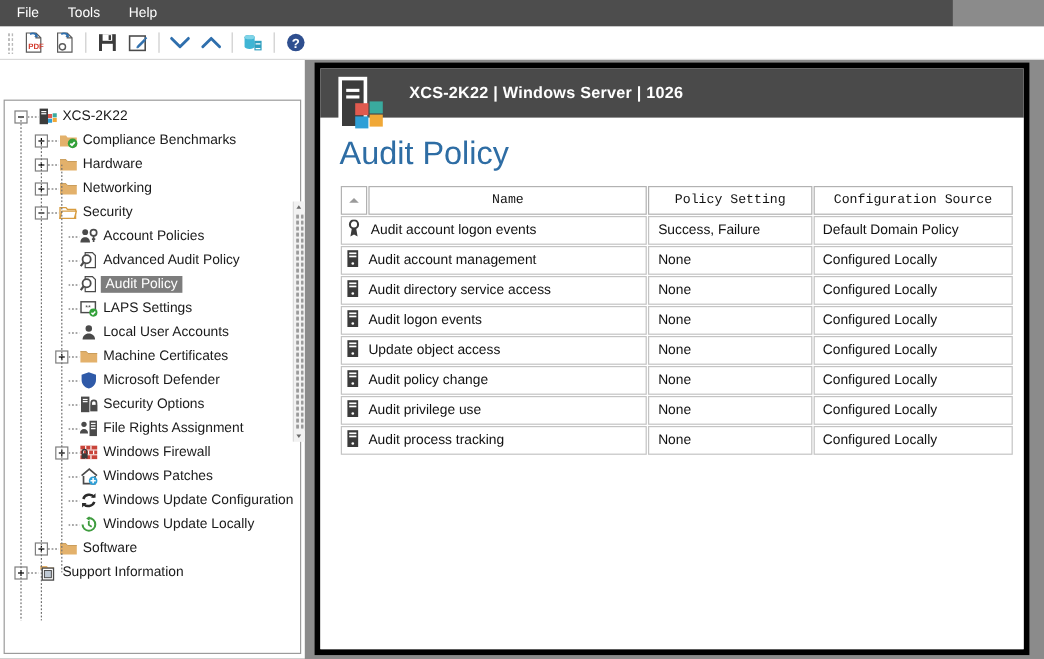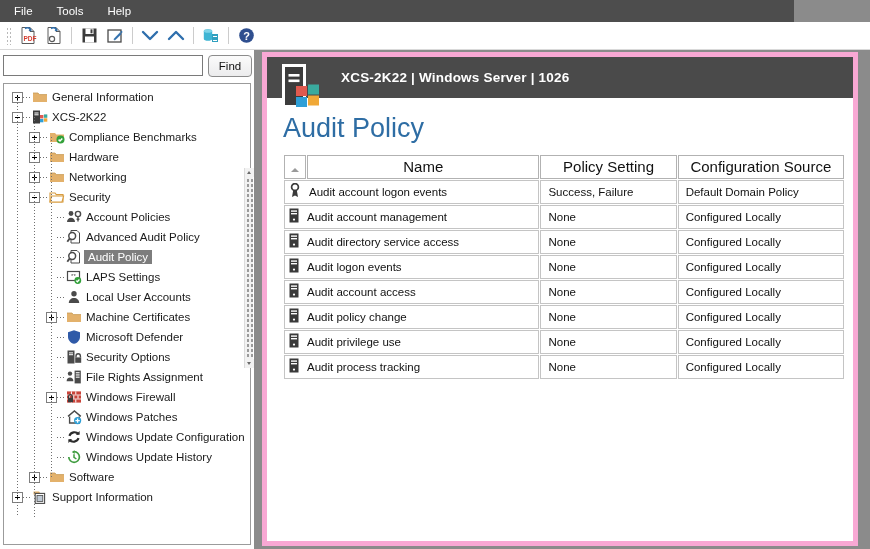--- a/index.html
+++ b/index.html
@@ -79,39 +79,39 @@
   .vs-up i { top: 3px; border-left: 2.5px solid transparent; border-right: 2.5px solid transparent;
     border-bottom: 3px solid #6a6a6a; }
   .vs-dn i { top: 3px; border-left: 2.5px solid transparent; border-right: 2.5px solid transparent;
     border-top: 3px solid #6a6a6a; }
   .vs-thumb { position: absolute; left: 1px; top: 10px; width: 7px; height: 180px;
     background-image: radial-gradient(#9a9a9a 45%, transparent 47%);
     background-size: 4px 5px; background-color: #f2f2f2; }
 
   
   .rightwrap { position: absolute; left: 262px; top: 52px; width: 596px; height: 494px;
-    background: #ffffff; border: 5px solid #f9a8d4; }
+    background: #ffffff; border: 5px solid #000000; }
   .panel-header { position: relative; height: 41px; background: #4a4a4a;
     display: flex; align-items: center; }
   .panel-header .htitle { color: #ffffff; font-size: 13.5px; font-weight: bold;
     margin-left: 74px; letter-spacing: .2px; }
   .hdr-logo { position: absolute; left: 14px; top: 6px; width: 42px; height: 52px; }
 
   .panel-body { padding: 16px 0 0 16px; background: #ffffff; height: 443px; }
   .page-title { color: #2e6da4; font-size: 27px; font-weight: normal;
     margin: 0 0 10px 0; line-height: 1.1; }
   .page-desc { color: #333333; font-size: 12px; line-height: 1.45; max-width: 525px;
     margin: 0 0 16px 0; }
 
   
   table.grid { border-collapse: separate; border-spacing: 1px; width: 562px;
     background: #ffffff; }
   table.grid th { background: #ffffff; border: 1px solid #b2b2b2;
-    font-size: 15px; font-weight: normal; color: #111; height: 24px;
-    text-align: center; }
+    font-size: 11px; font-weight: normal; color: #111; height: 24px;
+    text-align: center; font-family: Liberation Mono, monospace; }
   table.grid td { background: #ffffff; border: 1px solid #c4c4c4;
     font-size: 11.5px; color: #111; height: 24px; padding: 0 7px; }
   table.grid td.c-name { padding-left: 4px; }
   .cellflex { display: flex; align-items: center; gap: 8px; }
   .sort-th { width: 22px; }
   .sort-arrow { display: inline-block; width: 0; height: 0;
     border-left: 4px solid transparent; border-right: 4px solid transparent;
     border-bottom: 4px solid #9a9a9a; }
   .col-name { width: 232px; }
   .col-policy { width: 136px; }
@@ -199,38 +199,22 @@
 
     <div class="tb-btn">
       <svg width="17" height="17" viewBox="0 0 17 17">
         <circle cx="8.5" cy="8.5" r="7.3" fill="#2f4f8f"></circle>
         <text x="8.5" y="12.6" text-anchor="middle" font-family="Liberation Sans, sans-serif" font-size="11" font-weight="bold" fill="#ffffff">?</text>
       </svg>
     </div>
   </div>
 
   <div class="leftpane">
-    <div class="findbar">
-      <input class="find-input" type="text" id="find-input" placeholder="" style="">
-      <button class="find-btn">Find</button>
-    </div>
     <div class="treebox">
       <div class="tree" id="tree">
-          <div class="trow">
-            <div style="width: 8px; flex: 0 0 auto;"></div>
-            <div class="twist plus"></div>
-            <div class="dots"></div>
-            <span style="display: inline-flex;">
-              <svg class="ico" viewBox="0 0 16 16">
-                <path d="M1 4h5l1.3 1.6H15V13H1z" fill="#e3b16b"></path>
-                <path d="M1 4h5l1.3 1.6H15" fill="none" stroke="#c79a56" stroke-width=".8"></path>
-              </svg>
-            </span>
-            <span class="tlabel">General Information</span>
-          </div>
           <div class="trow">
             <div style="width: 8px; flex: 0 0 auto;"></div>
             <div class="twist"></div>
             <div class="dots"></div>
             <span style="display: inline-flex;">
               <svg class="ico" viewBox="0 0 16 16">
                 <rect x="1" y="1.5" width="7" height="13" fill="#3c3c3c"></rect>
                 <rect x="2.4" y="3.5" width="4.2" height="1" fill="#fff"></rect>
                 <rect x="2.4" y="5.3" width="4.2" height="1" fill="#fff"></rect>
                 <rect x="8" y="6" width="3.4" height="3.4" fill="#e05a4f"></rect>
@@ -458,21 +442,21 @@
             <div style="width: 42px; flex: 0 0 auto;"></div>
             <div class="twist-spacer"></div>
             <div class="dots"></div>
             <span style="display: inline-flex;">
               <svg class="ico" viewBox="0 0 16 16">
                 <path d="M2.8 8a5.3 5.3 0 105.3-5.3" fill="none" stroke="#3f9c3f" stroke-width="1.7"></path>
                 <path d="M8.5 1.2L5.8 3.1l2.9 1.9z" fill="#3f9c3f"></path>
                 <path d="M8 5.2V8.4l2.4 1.6" fill="none" stroke="#3f9c3f" stroke-width="1.5"></path>
               </svg>
             </span>
-            <span class="tlabel">Windows Update History</span>
+            <span class="tlabel">Windows Update Locally</span>
           </div>
           <div class="trow">
             <div style="width: 25px; flex: 0 0 auto;"></div>
             <div class="twist plus"></div>
             <div class="dots"></div>
             <span style="display: inline-flex;">
               <svg class="ico" viewBox="0 0 16 16">
                 <path d="M1 4h5l1.3 1.6H15V13H1z" fill="#e3b16b"></path>
                 <path d="M1 4h5l1.3 1.6H15" fill="none" stroke="#c79a56" stroke-width=".8"></path>
               </svg>
@@ -601,21 +585,21 @@
             </tr>
             <tr>
               <td class="c-name" colspan="2">
                 <span class="cellflex">
                   <span><svg width="10" height="15" viewBox="0 0 10 15">
                       <rect x="0.5" y="0.5" width="9" height="14" fill="#3a3a3a"></rect>
                       <rect x="2" y="2.4" width="6" height="1.4" fill="#fff"></rect>
                       <rect x="2" y="5" width="6" height="1.4" fill="#fff"></rect>
                       <circle cx="5" cy="11.6" r="1.1" fill="#fff"></circle>
                     </svg></span>
-                  <span>Audit account access</span>
+                  <span>Update object access</span>
                 </span>
               </td>
               <td>None</td>
               <td>Configured Locally</td>
             </tr>
             <tr>
               <td class="c-name" colspan="2">
                 <span class="cellflex">
                   <span><svg width="10" height="15" viewBox="0 0 10 15">
                       <rect x="0.5" y="0.5" width="9" height="14" fill="#3a3a3a"></rect>

